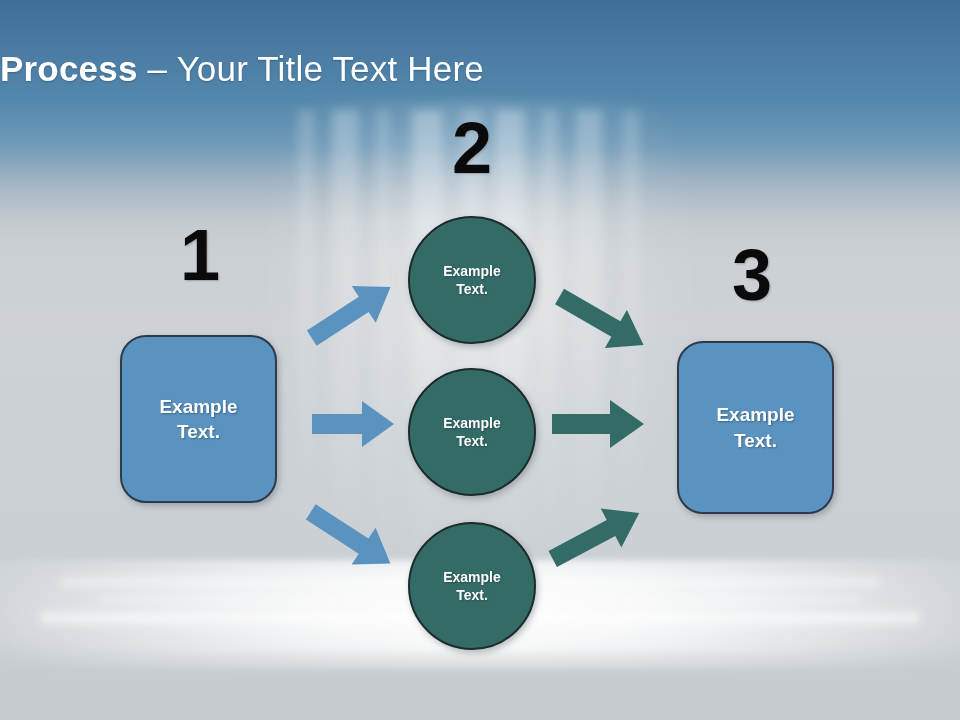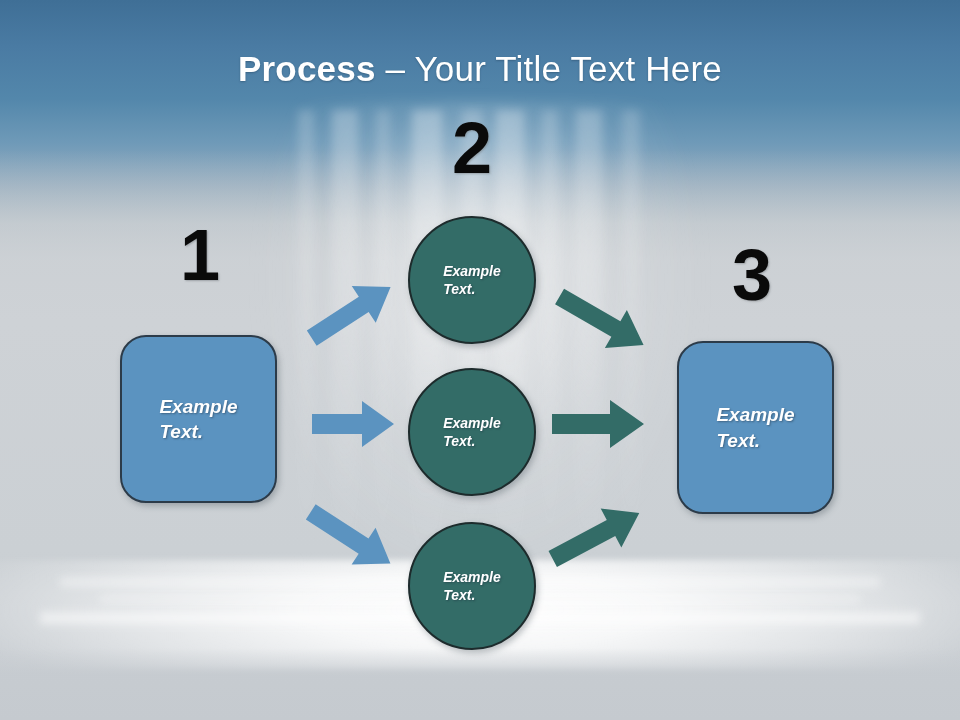--- a/index.html
+++ b/index.html
@@ -103,21 +103,20 @@
       rgba(196,201,206,0) 0%,
       rgba(198,203,208,0.85) 45%,
       rgba(197,202,207,1) 100%);
   }
 
   
   .title {
     position: absolute;
     left: 0; top: 49px;
     width: 960px;
-    text-align: center;
     font-size: 35px;
     color: #ffffff;
     letter-spacing: 0.2px;
     white-space: nowrap;
     text-shadow: 0 1px 2px rgba(20,45,70,0.35);
   }
   .title .strong { font-weight: bold; }
   .title .light  { font-weight: normal; }
 
   
@@ -146,22 +145,21 @@
     justify-content: center;
     box-shadow: 2px 3px 6px rgba(70,80,90,0.35);
   }
   #box-left  { left: 120px; top: 335px; width: 157px; height: 168px; }
   #box-right { left: 677px; top: 341px; width: 157px; height: 173px; }
 
   .rbox .label,
   .circ .label {
     color: #ffffff;
     font-weight: bold;
-    font-style: italic;
-    text-align: left;
+    text-align: center;
     line-height: 1.32;
     text-shadow: 1px 1px 2px rgba(30,45,60,0.45);
   }
   .rbox .label { font-size: 19px; }
 
   
   .circ {
     position: absolute;
     box-sizing: border-box;
     width: 128px; height: 128px;

